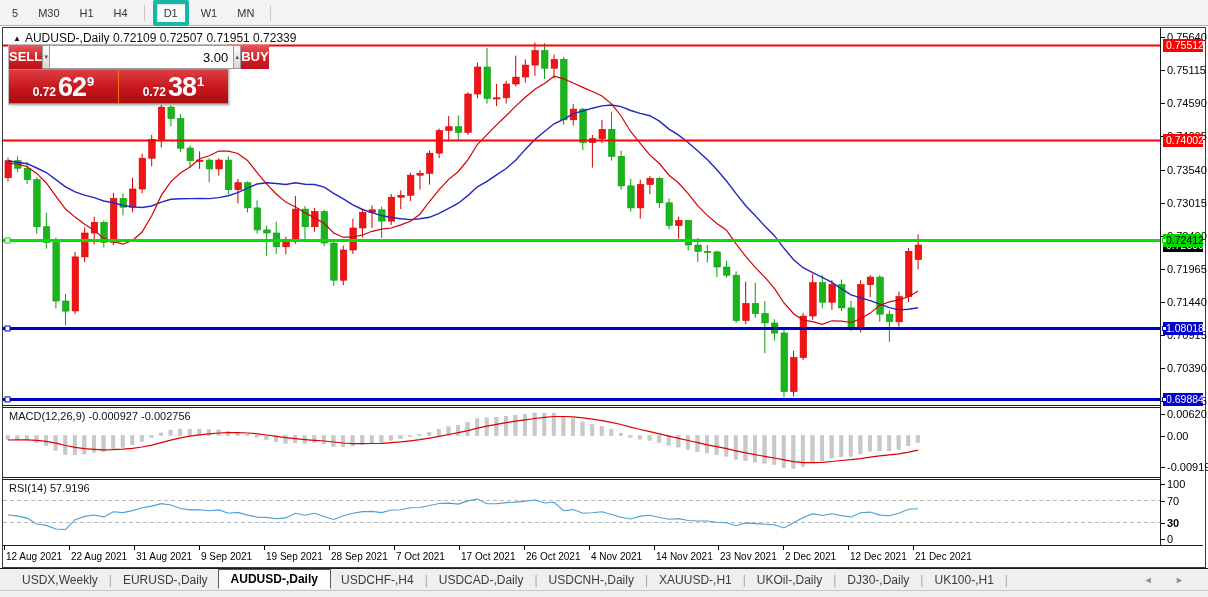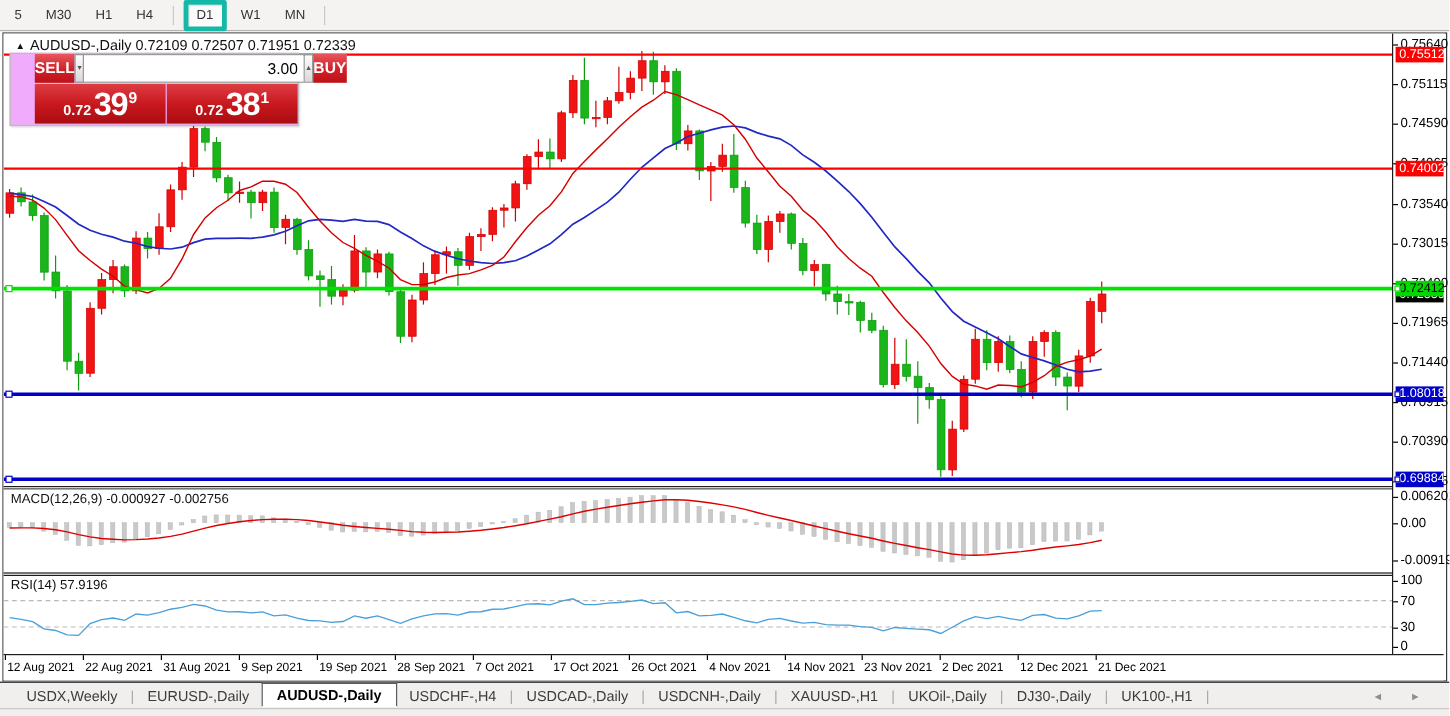--- a/index.html
+++ b/index.html
@@ -21,21 +21,21 @@
   .ytick-mark{position:absolute;left:0;width:4px;height:1px;background:#000;}
   .ytick-label{position:absolute;left:6px;font-size:11px;color:#000;white-space:nowrap;}
   .axis-price-label{position:absolute;left:2px;right:1px;height:13px;line-height:13px;font-size:10.5px;padding-left:3px;white-space:nowrap;}
   .axis-anchor{position:absolute;left:1px;width:5px;height:5px;background:#fff;box-sizing:border-box;}
   #date-axis{position:absolute;left:0;top:517px;width:1200px;height:21px;border-top:1px solid #1c1c1c;background:#fff;}
   .xtick{position:absolute;top:0;width:1px;height:4px;background:#000;}
   .xlabel{position:absolute;top:5px;font-size:10px;color:#000;white-space:nowrap;}
   #chart-title{position:absolute;left:10px;top:3px;font-size:12px;color:#111;z-index:5;white-space:nowrap;}
   #chart-title .tri{font-size:8px;position:relative;top:-1px;margin-right:4px;}
   
-  #trade-panel{position:absolute;left:5px;top:16px;width:219px;height:59px;z-index:6;border:1px solid #bdbcbb;background:#f0abfc;box-shadow:1px 1px 2px rgba(0,0,0,.2);padding-left:20px;}
+  #trade-panel{position:absolute;left:5px;top:16px;width:219px;height:59px;z-index:6;border:1px solid #bdbcbb;background:#f97316;box-shadow:1px 1px 2px rgba(0,0,0,.2);}
   #tp-row1{display:flex;height:24px;}
   .tp-btn{color:#fff;font-size:13px;font-weight:bold;text-align:center;line-height:24px;background:linear-gradient(180deg,#e8565c 0%,#d21f26 55%,#bc1218 100%);}
   #sell-btn{width:54px;} #buy-btn{width:55px;}
   #spin-down,#spin-up{width:16px;height:24px;background:linear-gradient(180deg,#fdfdfd,#d9d8d6);border:1px solid #9a9a9a;box-sizing:border-box;font-size:6px;color:#555;text-align:center;line-height:22px;}
   #vol-field{flex:1;height:24px;border-top:1px solid #9a9a9a;border-bottom:1px solid #9a9a9a;border-left:none;border-right:none;box-sizing:border-box;font-size:13px;text-align:right;padding-right:5px;font-family:"Liberation Sans",sans-serif;outline:none;}
   #tp-row2{display:flex;height:33px;margin-top:1px;}
   .tp-price{flex:1;color:#fff;background:linear-gradient(180deg,#dd3d43 0%,#c6161c 55%,#a90d12 100%);display:flex;align-items:flex-end;justify-content:center;padding-bottom:2px;}
   .tp-price + .tp-price{margin-left:1px;}
   .pp-small{font-size:12px;font-weight:bold;margin-right:2px;line-height:18px;}
   .pp-big{font-size:27px;font-weight:bold;line-height:27px;letter-spacing:-1px;}
@@ -281,21 +281,21 @@
         <div id="tp-row1">
           <div id="sell-btn" class="tp-btn">SELL</div>
           <div id="spin-down"><span>▼</span></div>
           <input id="vol-field" readonly="" value="3.00" style="">
           <div id="spin-up"><span>▲</span></div>
           <div id="buy-btn" class="tp-btn">BUY</div>
         </div>
         <div id="tp-row2">
           <div class="tp-price">
             <span class="pp-small">0.72</span>
-              <span class="pp-big">39</span>
+              <span class="pp-big">62</span>
               <span class="pp-sup">9</span>
           </div>
           <div class="tp-price">
             <span class="pp-small">0.72</span>
               <span class="pp-big">38</span>
               <span class="pp-sup">1</span>
           </div>
         </div>
       </div>
     </div>
@@ -454,21 +454,21 @@
         <div class="ytick-label" style="top: 380px;">0.006201</div>
         <div class="ytick-mark" style="top: 408px;"></div>
         <div class="ytick-label" style="top: 402px;">0.00</div>
         <div class="ytick-mark" style="top: 439px;"></div>
         <div class="ytick-label" style="top: 433px;">-0.009197</div>
         <div class="ytick-mark" style="top: 456px;"></div>
         <div class="ytick-label" style="top: 450px;">100</div>
         <div class="ytick-mark" style="top: 473px;"></div>
         <div class="ytick-label" style="top: 467px;">70</div>
         <div class="ytick-mark" style="top: 495px;"></div>
-        <div class="ytick-label" style="top: 489px;">30</div>
+        <div class="ytick-label" style="top: 489px; font-weight: bold;">30</div>
         <div class="ytick-mark" style="top: 511px;"></div>
         <div class="ytick-label" style="top: 505px;">0</div>
       </div>
 
     <div id="date-axis">
         <div class="xtick" style="left: 1px;"></div>
         <div class="xlabel" style="left: 3px;">12 Aug 2021</div>
         <div class="xtick" style="left: 66px;"></div>
         <div class="xlabel" style="left: 68px;">22 Aug 2021</div>
         <div class="xtick" style="left: 131px;"></div>

